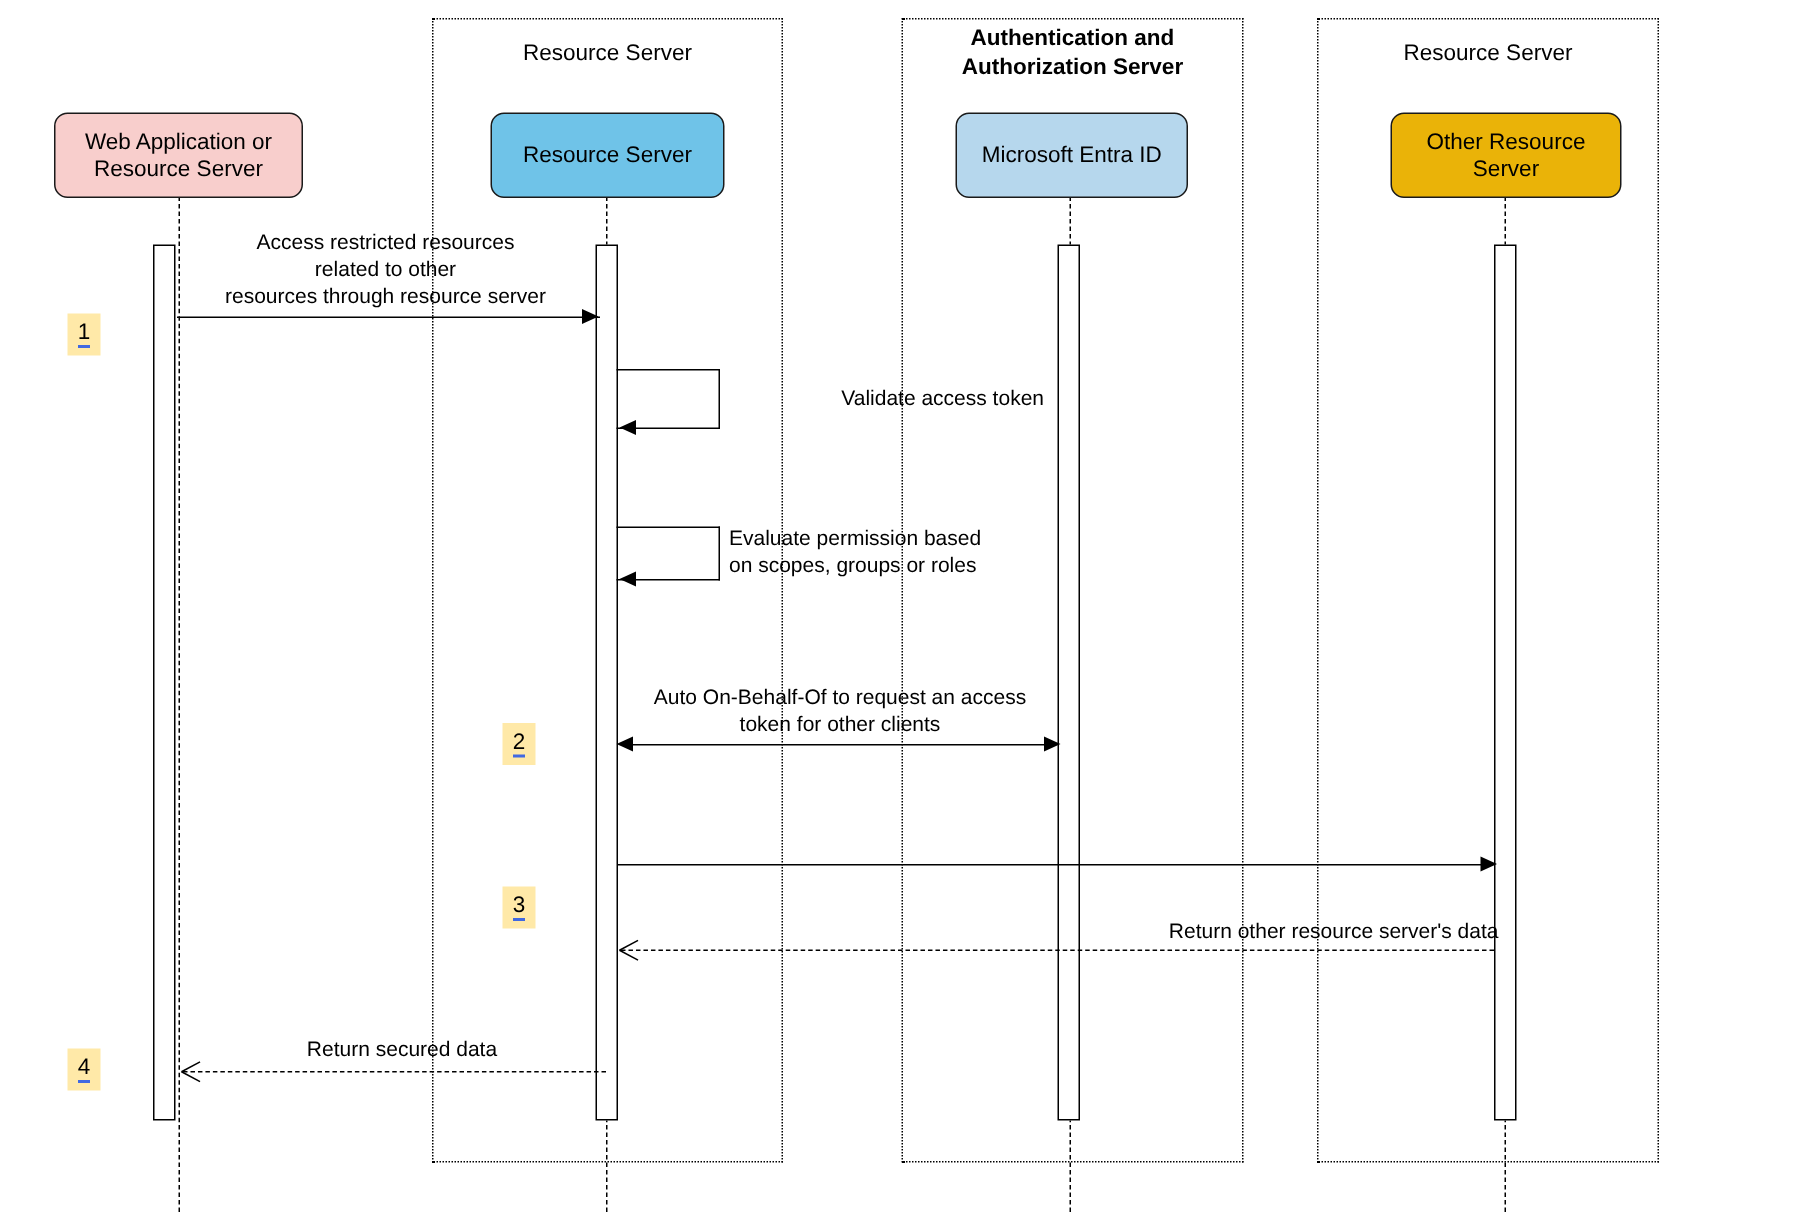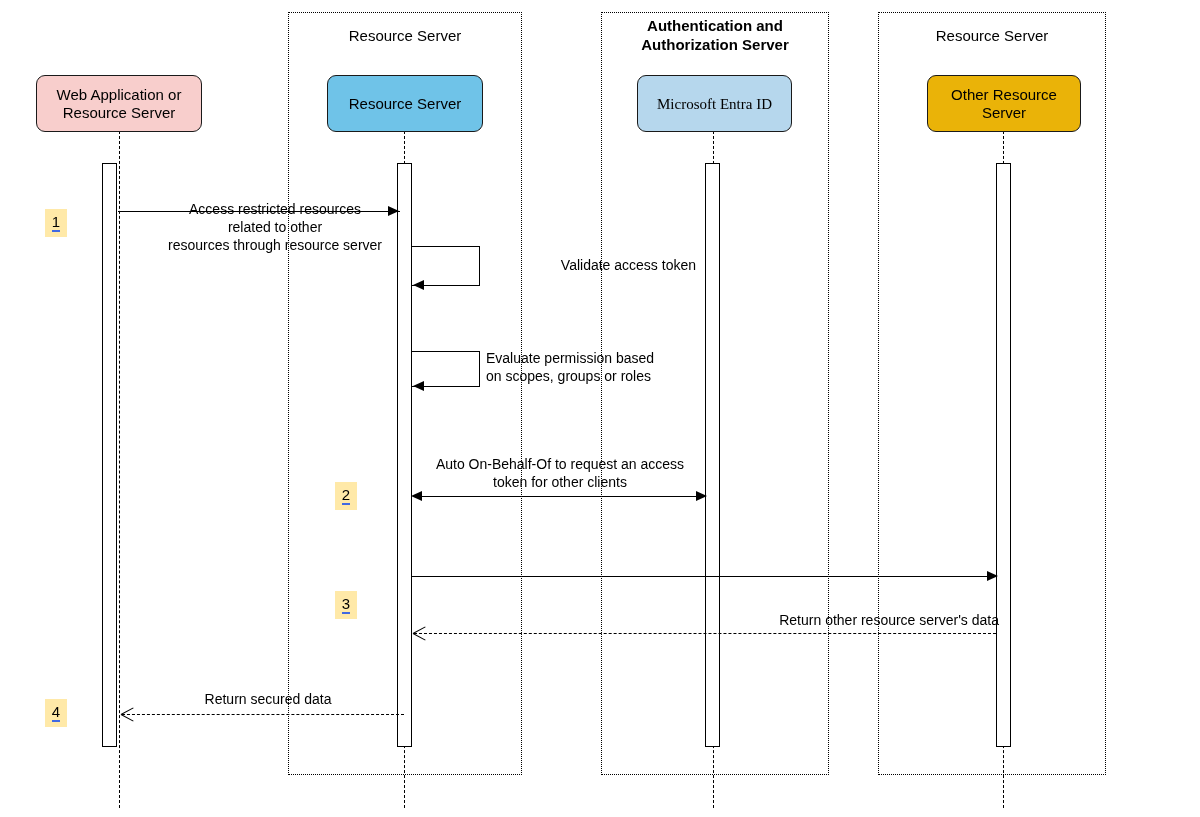--- a/index.html
+++ b/index.html
@@ -169,21 +169,21 @@
   <div class="lifeline" style="left:119px; top:131px; height:677px;"></div>
   <div class="lifeline" style="left:404px; top:131px; height:677px;"></div>
   <div class="lifeline" style="left:713px; top:131px; height:677px;"></div>
   <div class="lifeline" style="left:1003px; top:131px; height:677px;"></div>
 
   <div class="participant" style="left:36px; top:75px; width:166px; height:57px; background:#f8cecc;">Web Application or
 Resource Server</div>
 
   <div class="participant" style="left:327px; top:75px; width:156px; height:57px; background:#6fc3e8;">Resource Server</div>
 
-  <div class="participant" style="left:637px; top:75px; width:155px; height:57px; background:#b6d7ed;font-family:Liberation Serif, serif;">Microsoft Entra ID</div>
+  <div class="participant" style="left:637px; top:75px; width:155px; height:57px; background:#b6d7ed;">Microsoft Entra ID</div>
 
   <div class="participant" style="left:927px; top:75px; width:154px; height:57px; background:#eab308;">Other Resource
 Server</div>
 
   <div class="activation" style="left:102px; top:163px; width:15px; height:584px;"></div>
   <div class="activation" style="left:397px; top:163px; width:15px; height:584px;"></div>
   <div class="activation" style="left:705px; top:163px; width:15px; height:584px;"></div>
   <div class="activation" style="left:996px; top:163px; width:15px; height:584px;"></div>
 
   <div class="step-badge" style="left:45px; top:209px; width:22px; height:28px;">
@@ -192,21 +192,21 @@
   <div class="step-badge" style="left:335px; top:482px; width:22px; height:28px;">
     <span class="num">2</span>
   </div>
   <div class="step-badge" style="left:335px; top:591px; width:22px; height:28px;">
     <span class="num">3</span>
   </div>
   <div class="step-badge" style="left:45px; top:699px; width:22px; height:28px;">
     <span class="num">4</span>
   </div>
 
-  <div class="msg-label" style="left:136px; top:152px; width:278px;margin-top:48px;">Access restricted resources
+  <div class="msg-label" style="left:118px; top:152px; width:278px;">Access restricted resources
 related to other
 resources through resource server</div>
   <div class="msg-line" style="left:118px; top:211px; width:282px;"></div>
   <div class="arrowhead right" style="left:388px; top:206px;"></div>
 
   <div class="selfloop" style="left:411px; top:246px; width:69px; height:40px;"></div>
   <div class="arrowhead left" style="left:413px; top:280px;"></div>
   <div class="msg-label" style="left:486px; top:256px; width:210px; text-align:right;">Validate access token</div>
 
   <div class="selfloop" style="left:411px; top:351px; width:69px; height:36px;"></div>

